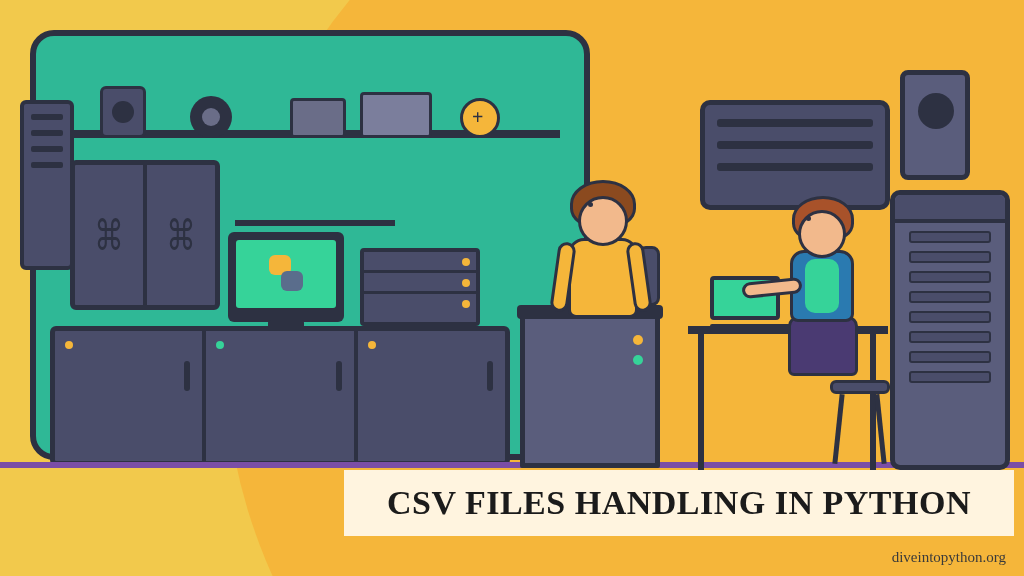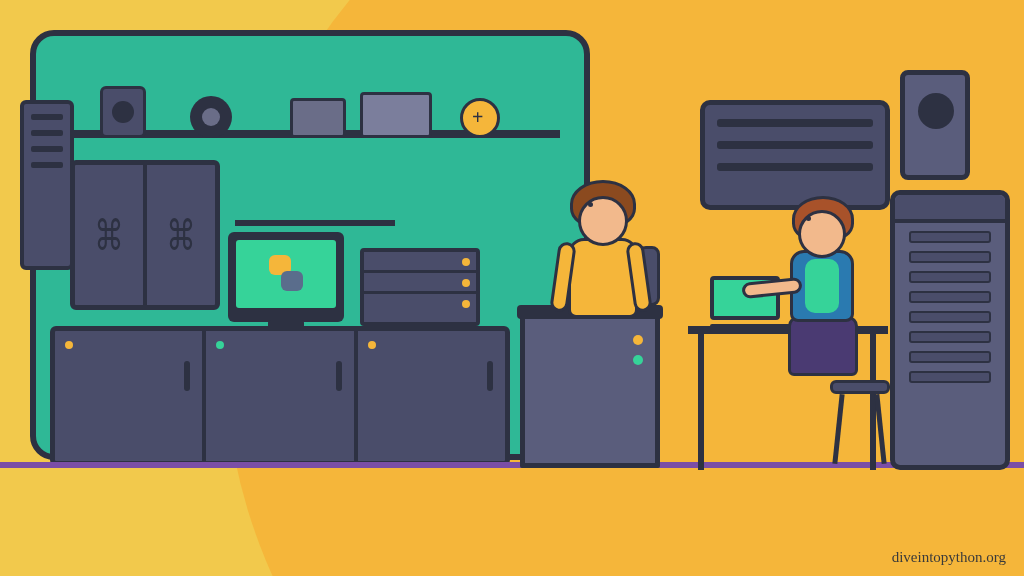--- a/index.html
+++ b/index.html
@@ -354,15 +354,18 @@
     <div class="face"></div>
     <div class="eye"></div>
   </div>
 
   <div class="stool">
     <div class="seat"></div>
     <div class="leg sl1"></div>
       <div class="leg sl2"></div>
   </div>
 
+  <div class="title-banner">
+    <span>CSV FILES HANDLING IN PYTHON</span>
+  </div>
 
   <div class="site-credit">diveintopython.org</div>
 </div>
 
 </body></html>

